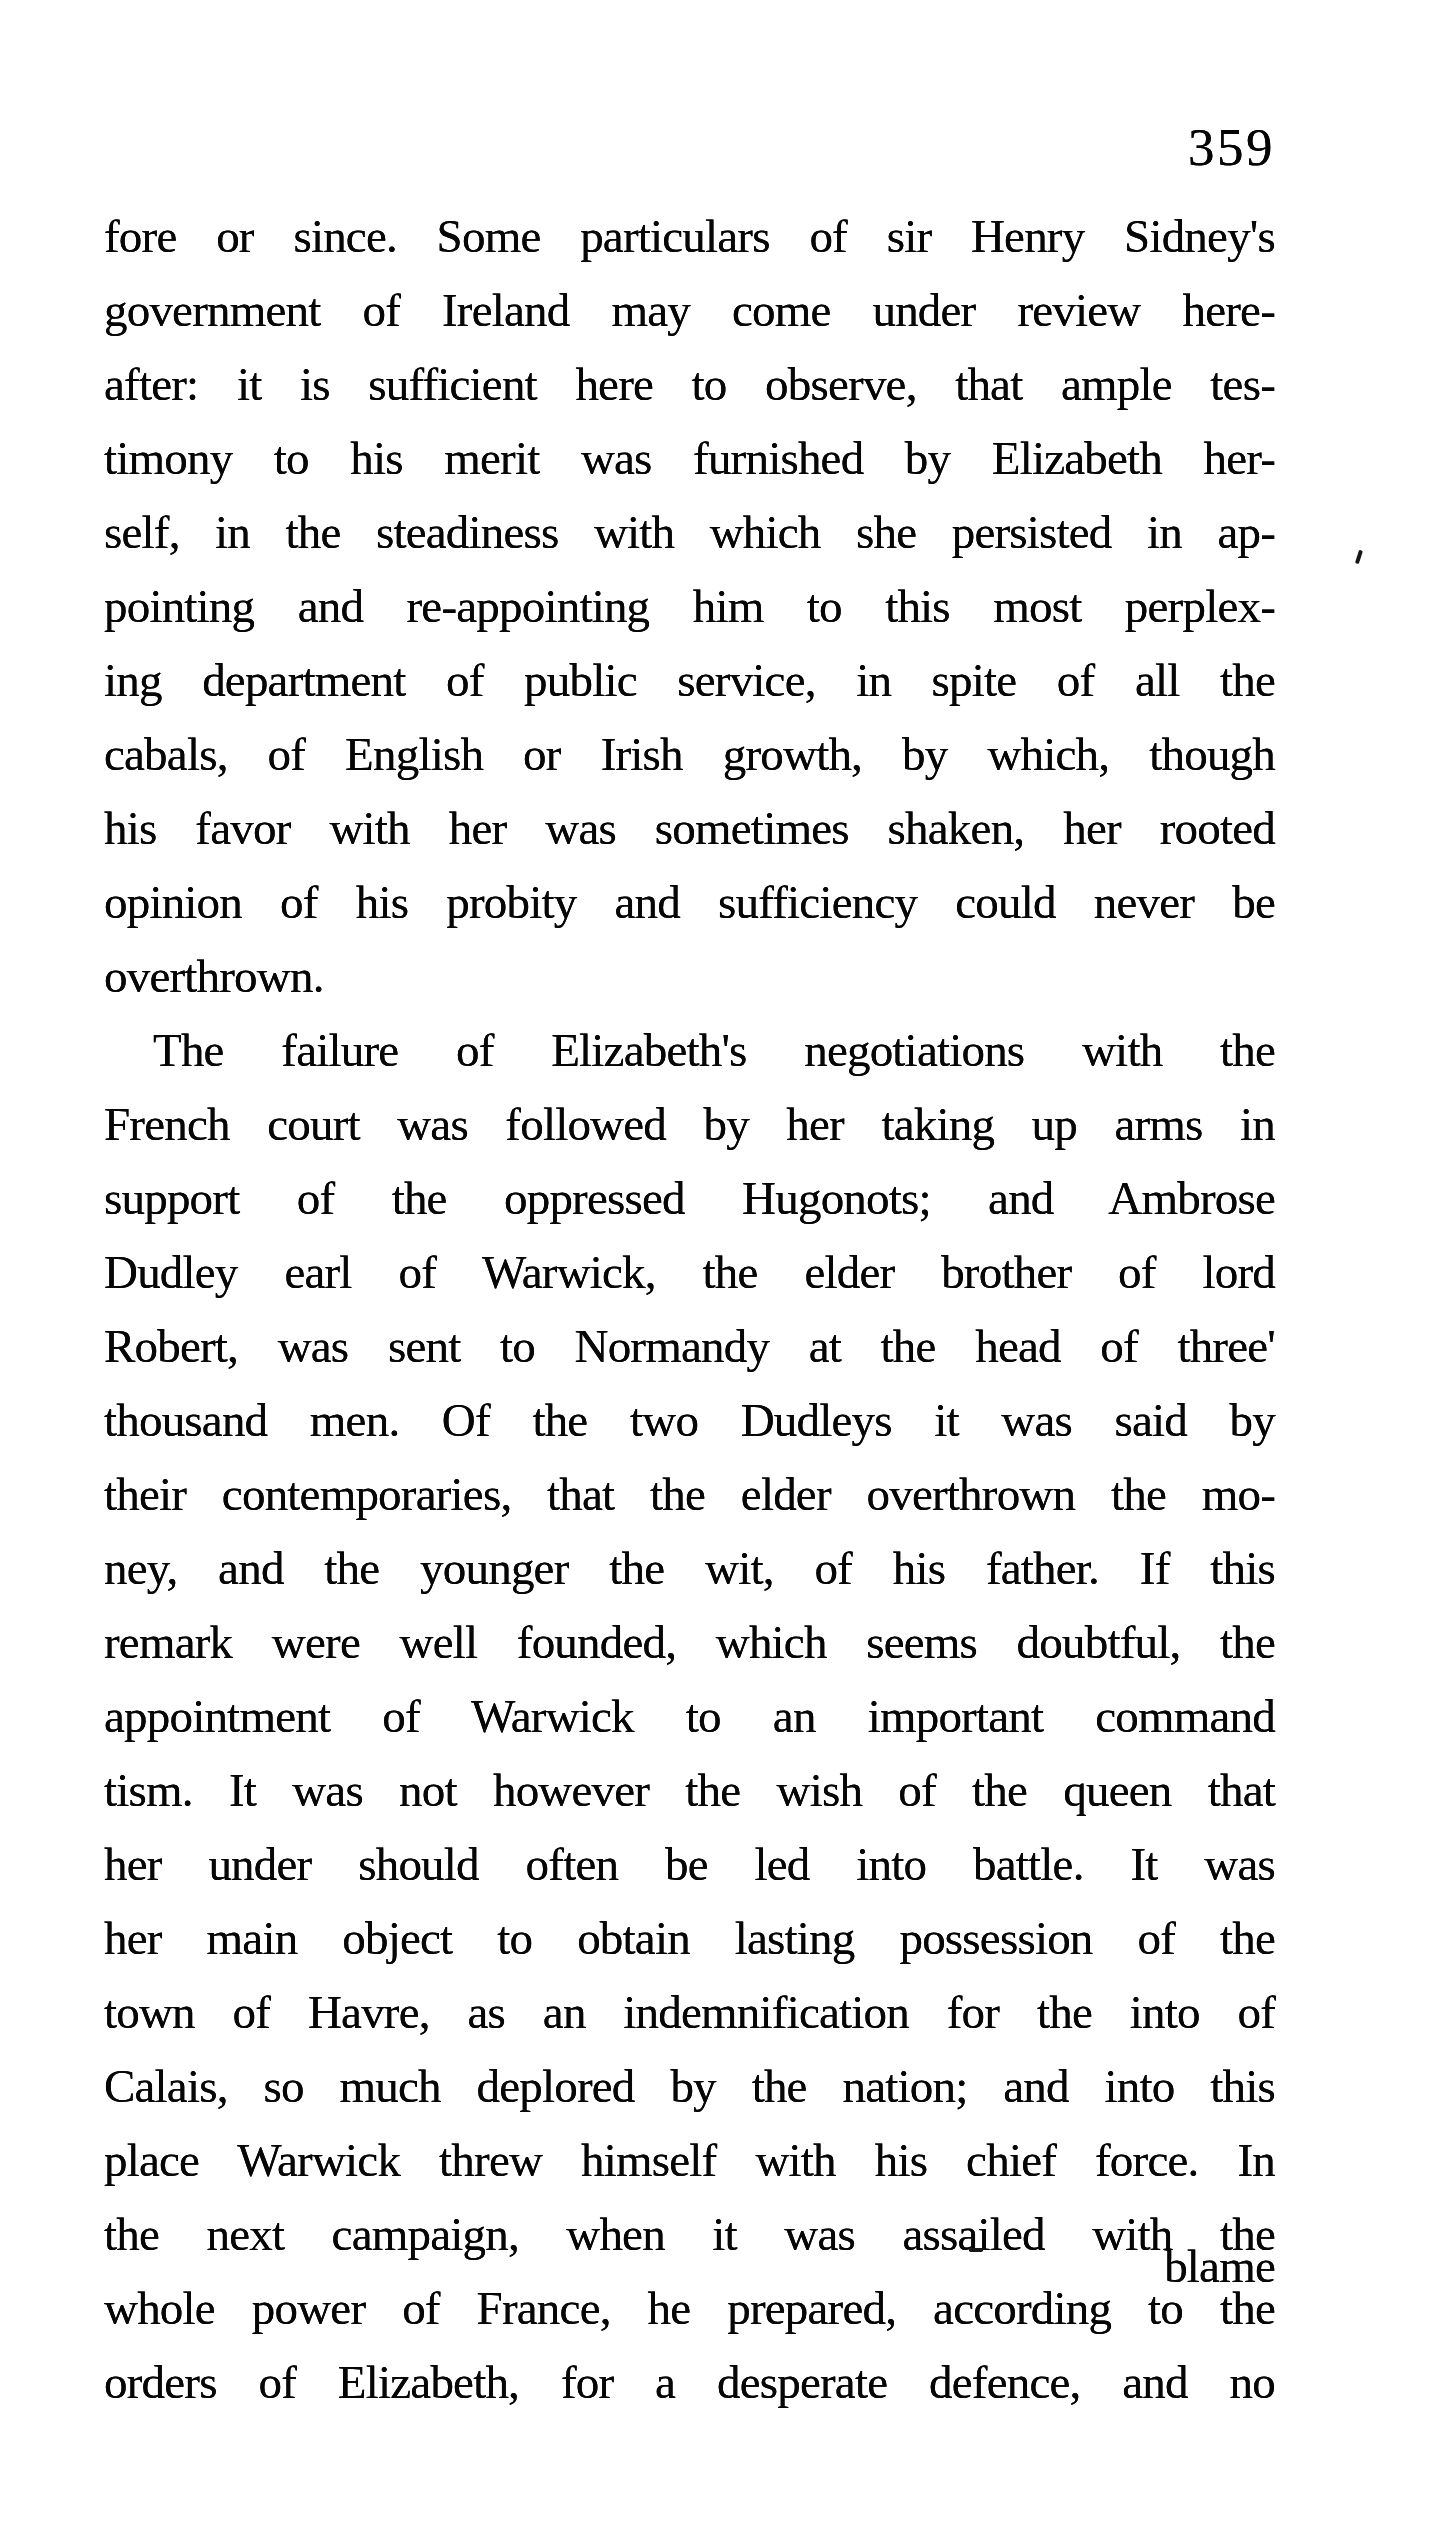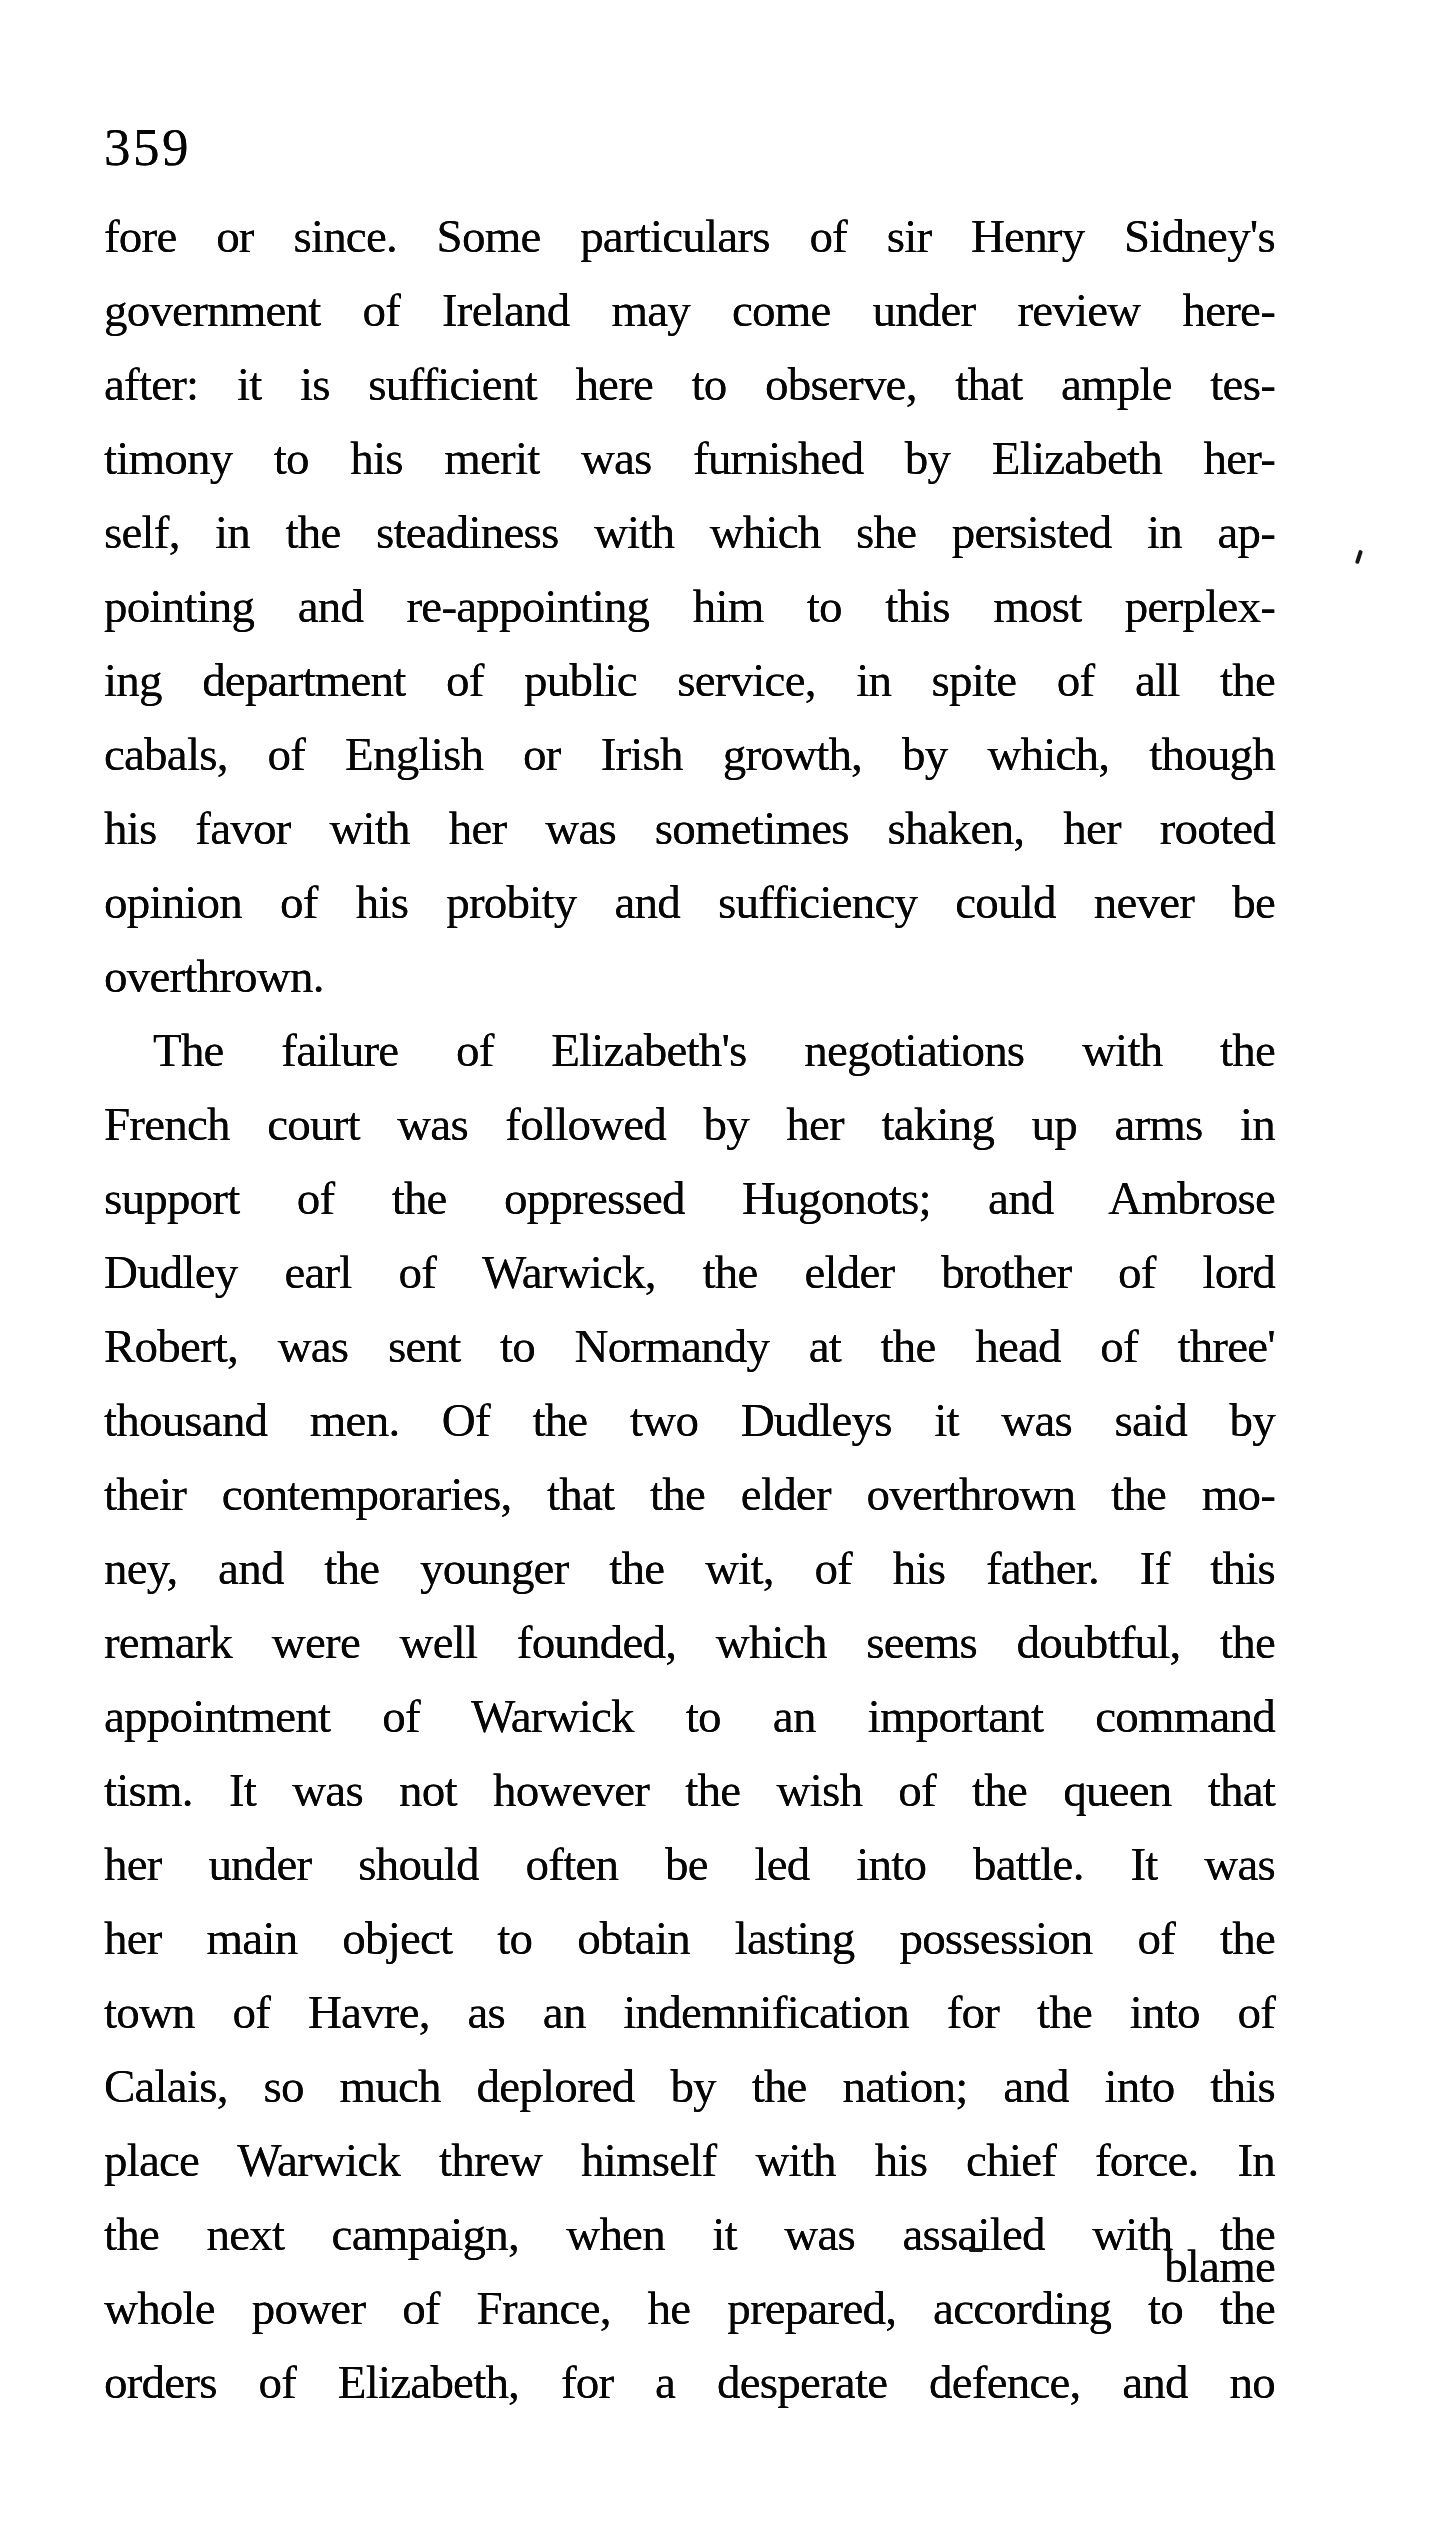--- a/index.html
+++ b/index.html
@@ -14,21 +14,21 @@
     background: #ffffff;
     font-family: "Liberation Serif", "DejaVu Serif", serif;
     color: #060606;
     overflow: hidden;
   }
   .folio {
     position: absolute;
     top: 117px;
     left: 104px;
     width: 1171px;
-    text-align: left;
+    text-align: right;
     font-size: 53px;
     letter-spacing: 2.5px;
     color: #050505;
     text-shadow: 0 0 0.4px #000;
   }
   .text-block {
     position: absolute;
     left: 104px;
     top: 195px;
     width: 1171px;

